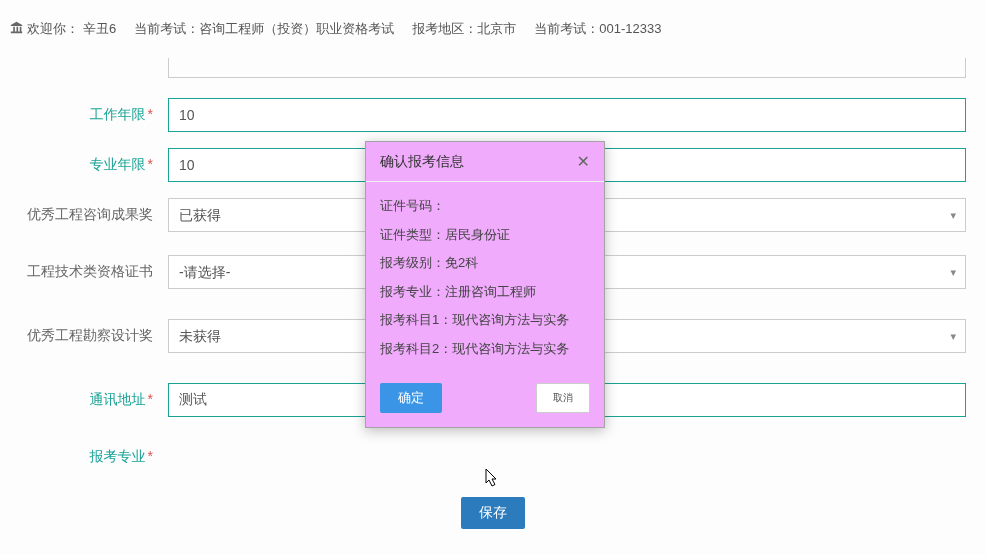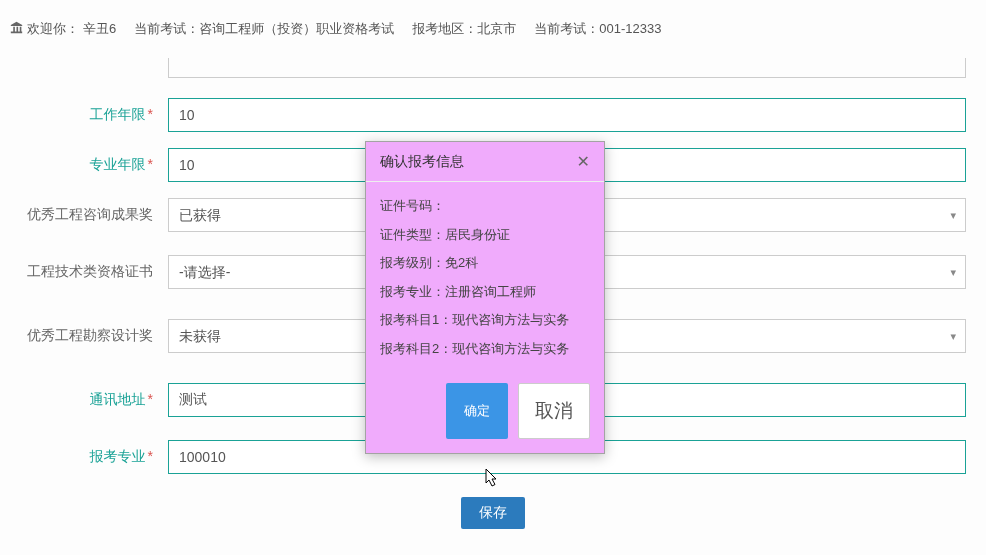--- a/index.html
+++ b/index.html
@@ -28,23 +28,23 @@
     
     .modal-backdrop { position: absolute; top: 0; left: 0; width: 100%; height: 100%; pointer-events: none; }
     .modal { position: absolute; left: 365px; top: 141px; width: 240px; background: #f0abfc; border: 1px solid #a3a3a3; box-shadow: 0 3px 12px rgba(0,0,0,0.25); pointer-events: auto; }
     .modal-header { display: flex; justify-content: space-between; align-items: center; padding: 10px 14px; border-bottom: 1px solid #eee; }
     .modal-title { font-size: 14px; color: #333; }
     .modal-close { cursor: pointer; color: #666; font-size: 16px; }
     .modal-body { padding: 14px 14px 8px 14px; font-size: 13px; color: #444; }
     .modal-body .info-row { margin-bottom: 9px; line-height: 1.5; }
     .info-label { display: inline; }
     .info-val { display: inline; }
-    .modal-footer { padding: 8px 14px 14px; text-align: center; display: flex; gap: 10px; justify-content: flex-end; }
+    .modal-footer { padding: 8px 14px 14px; text-align: center; display: flex; gap: 10px; justify-content: space-between; }
     .btn-confirm { background: #3b95e6; color: #fff; border: none; padding: 6px 18px; font-size: 13px; cursor: pointer; border-radius: 2px; }
-    .btn-cancel { background: #fff; color: #555; border: 1px solid #ccc; padding: 14px 16px; font-size: 19px; cursor: pointer; border-radius: 2px; }
+    .btn-cancel { background: #fff; color: #555; border: 1px solid #ccc; padding: 5px 16px; font-size: 10px; cursor: pointer; border-radius: 2px; }
     
     .cursor-overlay { position: absolute; left: 480px; top: 467px; pointer-events: none; z-index: 999; }
   </style>
 </head>
 <body>
 
 <div class="header-bar">
   <span class="welcome">
     <span class="bank-icon">
       <svg width="13" height="13" viewBox="0 0 16 16" fill="#666">
@@ -105,21 +105,20 @@
       </div>
   </div>
 
   <div class="form-row" style="height:64px">
     <div class="form-label teal"><span>通讯地址</span><span class="req">*</span></div>
     <div class="form-field"><input class="text-input" type="text" value="测试" style=""></div>
   </div>
 
   <div class="form-row">
     <div class="form-label teal"><span>报考专业</span><span class="req">*</span></div>
-    <div class="form-field"><input class="text-input" type="text" value="100010" style=""></div>
   </div>
 
   <div class="save-btn-row">
     <button class="save-btn">保存</button>
   </div>
 </div>
 
 <div class="modal-backdrop">
   <div class="modal">
     <div class="modal-header">

